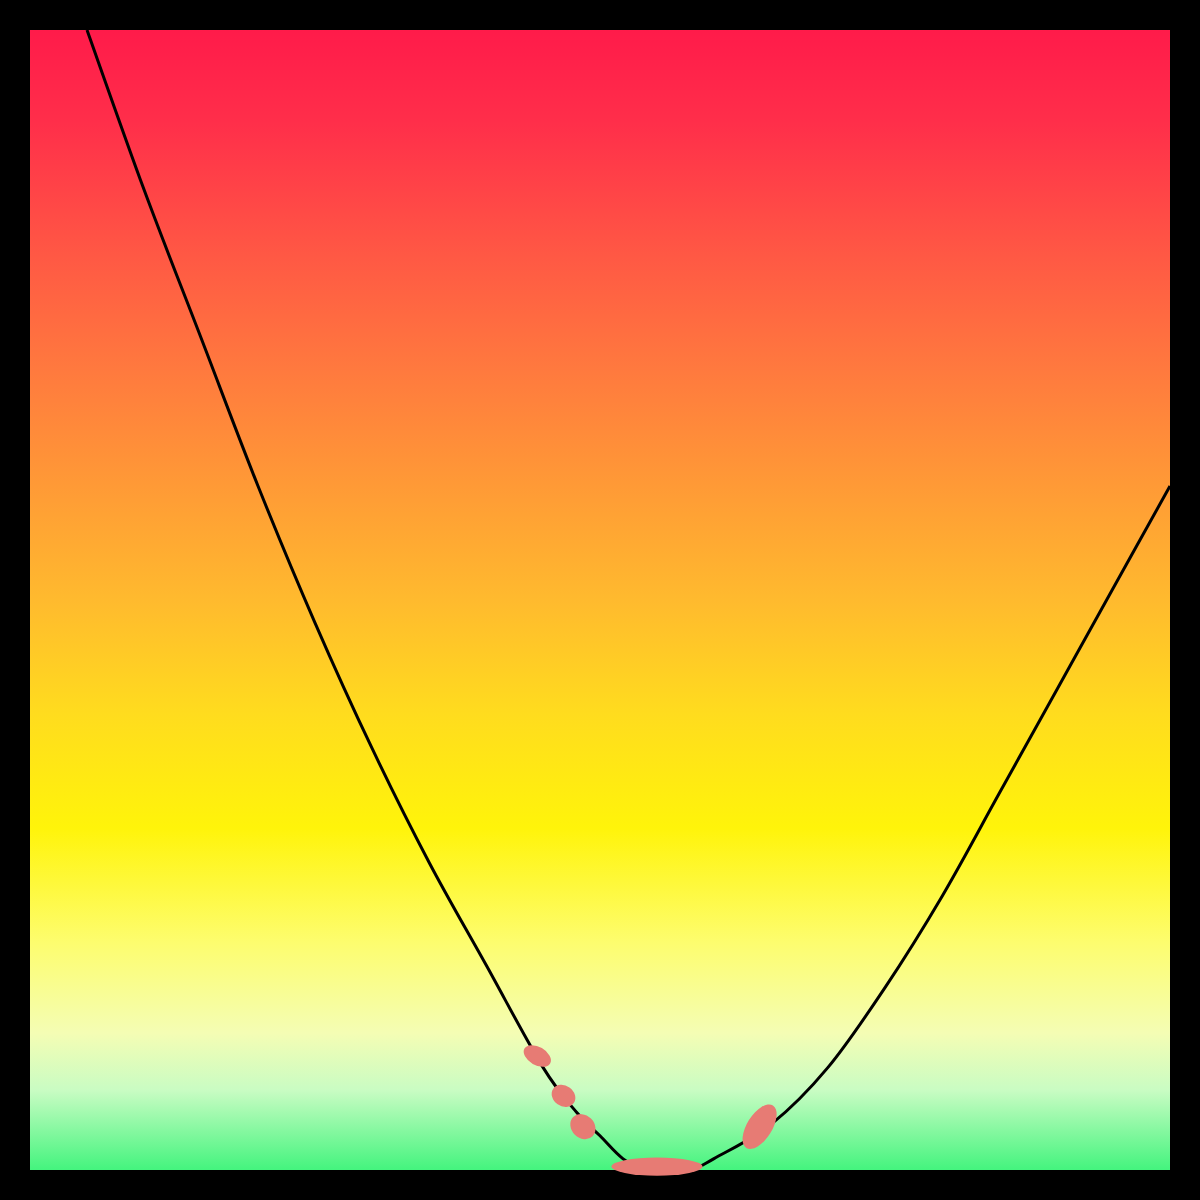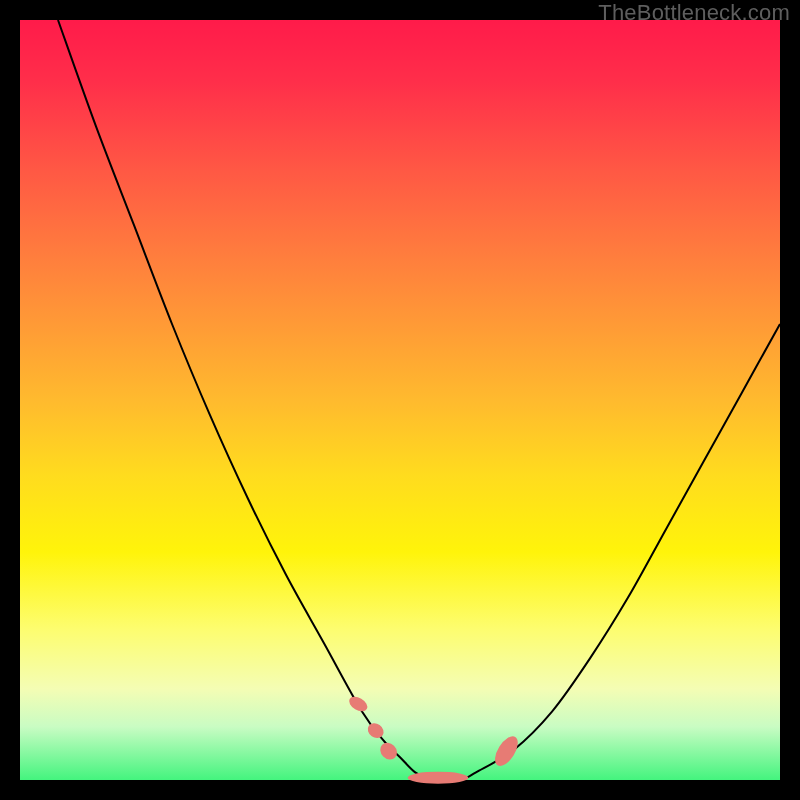--- a/index.html
+++ b/index.html
@@ -72,14 +72,13 @@
       </g>
     <g id="marker-group">
         <ellipse cx="338.2" cy="684" rx="6.08" ry="9.88" fill="#e77b74" transform="rotate(-60 338.2 684)"></ellipse>
         <ellipse cx="355.67999999999995" cy="710.6" rx="6.840000000000001" ry="8.360000000000001" fill="#e77b74" transform="rotate(-55 355.67999999999995 710.6)"></ellipse>
         <ellipse cx="368.59999999999997" cy="731.12" rx="7.6000000000000005" ry="9.120000000000001" fill="#e77b74" transform="rotate(-45 368.59999999999997 731.12)"></ellipse>
         <ellipse cx="418.00000000000006" cy="757.72" rx="30.400000000000002" ry="6.08" fill="#e77b74" transform="rotate(0 418.00000000000006 757.72)"></ellipse>
         <ellipse cx="486.40000000000003" cy="731.12" rx="8.360000000000001" ry="16.720000000000002" fill="#e77b74" transform="rotate(32 486.40000000000003 731.12)"></ellipse>
       </g>
   </svg>
 
-  <div class="watermark">TheBottleneck.com</div>
 </div>
 
 </body></html>

